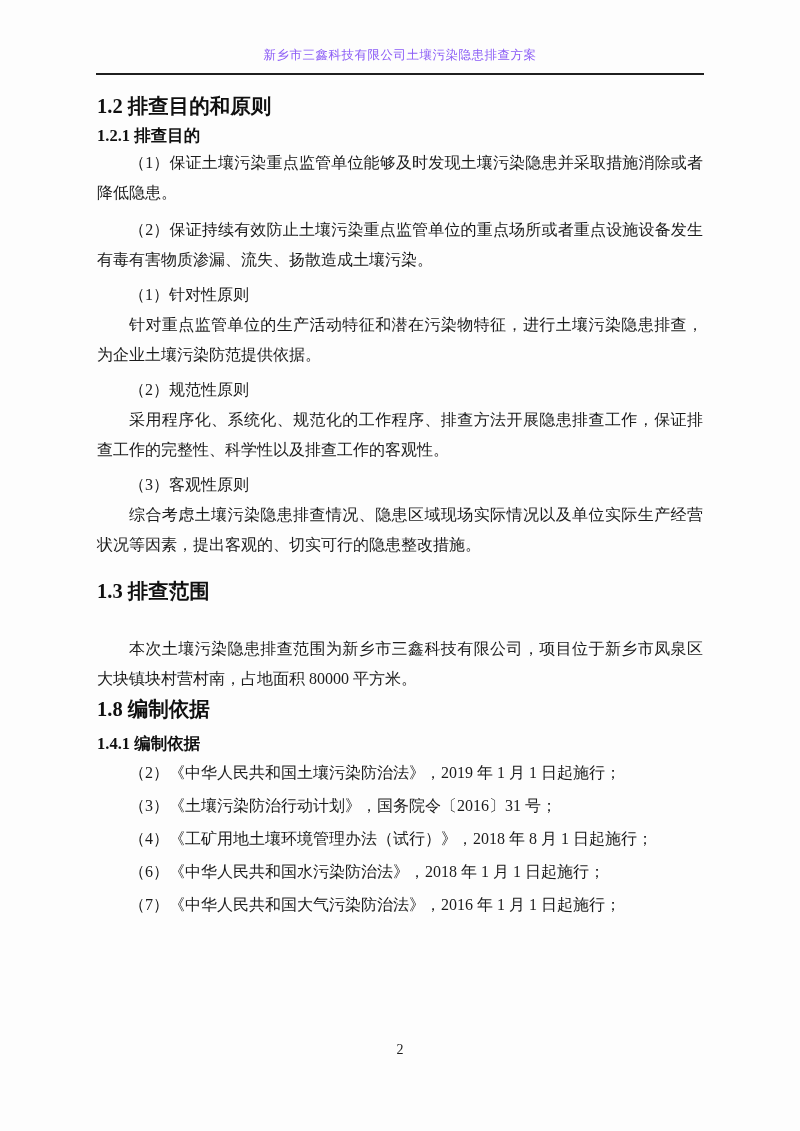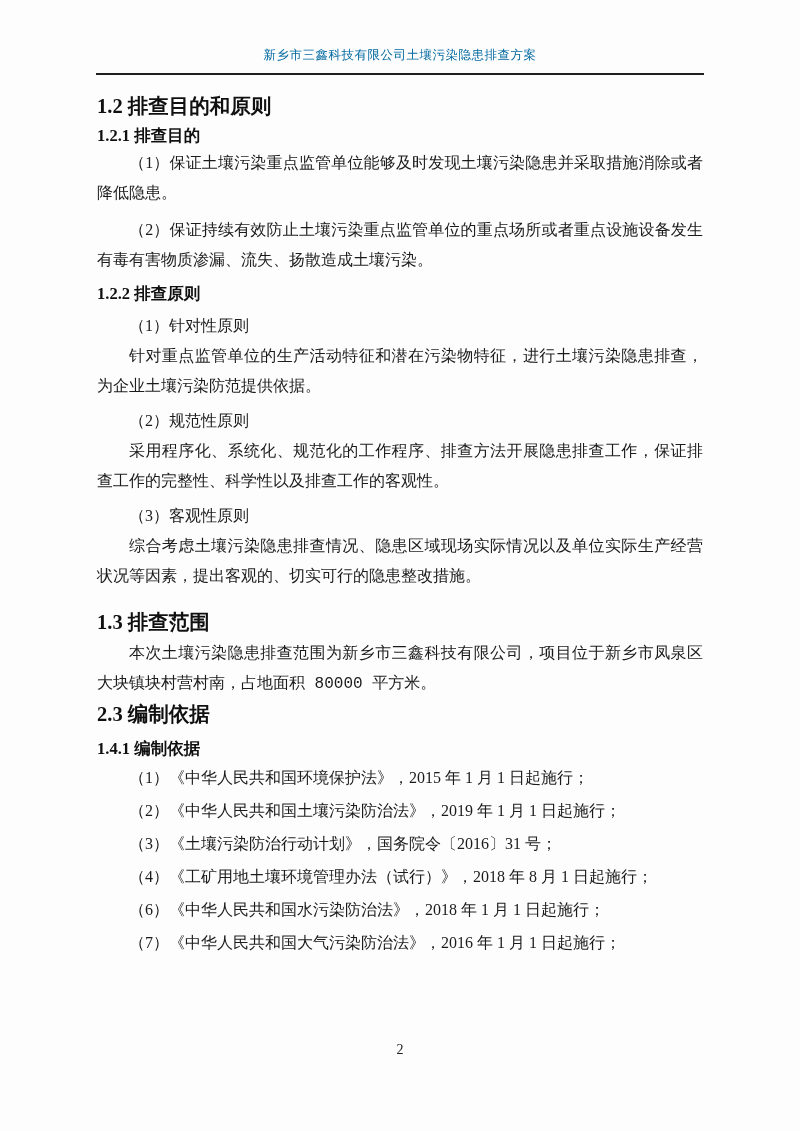--- a/index.html
+++ b/index.html
@@ -15,21 +15,21 @@
   .page-header {
     margin: 0 96px;
     padding-top: 45px;
     padding-bottom: 9px;
     border-bottom: 2px solid #1f1f1f;
     text-align: center;
   }
   .page-header .title {
     font-size: 12.5px;
     letter-spacing: 0.5px;
-    color: #0369a1;
+    color: #8b5cf6;
   }
   .content {
     margin: 0 97px;
     text-align: justify;
   }
   .h-sec {
     font-size: 20.5px;
     font-weight: bold;
     color: #101010;
     line-height: 30px;
@@ -54,21 +54,21 @@
     text-indent: 2em;
     text-align: left;
   }
   .mt0  { margin-top: 0; }
   .mt5  { margin-top: 5px; }
   .mt6  { }
   .mt7  { margin-top: 7px; }
   .mt8  { margin-top: 8px; }
   .mt13 { margin-top: 3px; }
   .mt16 { margin-top: 16px; }
-  .mt18 { margin-top: 2px; font-family: Liberation Mono, monospace; }
+  .mt18 { margin-top: 28px; }
   .page-footer {
     position: absolute;
     left: 0;
     right: 0;
     top: 1040px;
     text-align: center;
   }
   .page-footer .num {
     font-size: 14px;
     color: #1b1b1b;
@@ -86,41 +86,39 @@
   <div class="content">
 
     <h1 class="h-sec mt16">1.2 排查目的和原则</h1>
 
     <h2 class="h-sub mt13">1.2.1 排查目的</h2>
 
     <p class="body-p mt6">（1）保证土壤污染重点监管单位能够及时发现土壤污染隐患并采取措施消除或者降低隐患。</p>
 
     <p class="body-p mt7">（2）保证持续有效防止土壤污染重点监管单位的重点场所或者重点设施设备发生有毒有害物质渗漏、流失、扬散造成土壤污染。</p>
 
-    <h2 class="h-sub mt7">1.2.2 排查原则</h2>
 
     <p class="body-p mt5">（1）针对性原则</p>
     <p class="body-p mt0">针对重点监管单位的生产活动特征和潜在污染物特征，进行土壤污染隐患排查，为企业土壤污染防范提供依据。</p>
 
     <p class="body-p mt5">（2）规范性原则</p>
     <p class="body-p mt0">采用程序化、系统化、规范化的工作程序、排查方法开展隐患排查工作，保证排查工作的完整性、科学性以及排查工作的客观性。</p>
 
     <p class="body-p mt5">（3）客观性原则</p>
     <p class="body-p mt0">综合考虑土壤污染隐患排查情况、隐患区域现场实际情况以及单位实际生产经营状况等因素，提出客观的、切实可行的隐患整改措施。</p>
 
     <h1 class="h-sec mt16">1.3 排查范围</h1>
 
     <p class="body-p mt18">本次土壤污染隐患排查范围为新乡市三鑫科技有限公司，项目位于新乡市凤泉区大块镇块村营村南，占地面积 80000 平方米。</p>
 
-    <h1 class="h-sec mt6">2.3 编制依据</h1>
+    <h1 class="h-sec mt6">1.8 编制依据</h1>
 
     <h2 class="h-sub mt8">1.4.1 编制依据</h2>
 
     <div class="mt6">
-      <div class="law-item">（1）《中华人民共和国环境保护法》，2015 年 1 月 1 日起施行；</div>
       <div class="law-item">（2）《中华人民共和国土壤污染防治法》，2019 年 1 月 1 日起施行；</div>
       <div class="law-item">（3）《土壤污染防治行动计划》，国务院令〔2016〕31 号；</div>
       <div class="law-item">（4）《工矿用地土壤环境管理办法（试行）》，2018 年 8 月 1 日起施行；</div>
       <div class="law-item">（6）《中华人民共和国水污染防治法》，2018 年 1 月 1 日起施行；</div>
       <div class="law-item">（7）《中华人民共和国大气污染防治法》，2016 年 1 月 1 日起施行；</div>
     </div>
 
   </div>
 
   <div class="page-footer">

